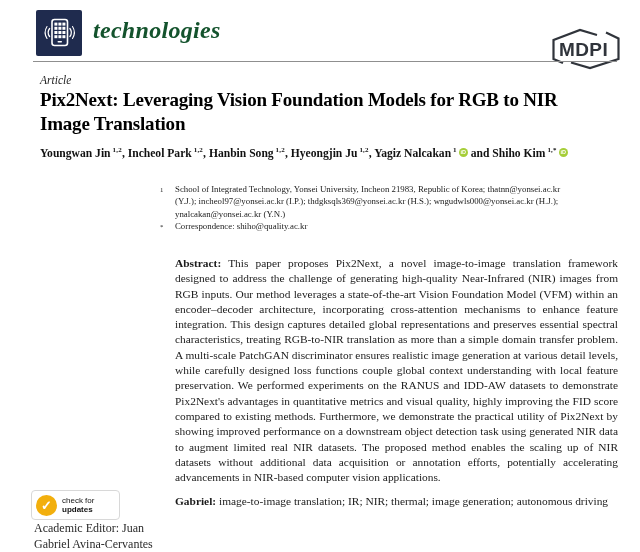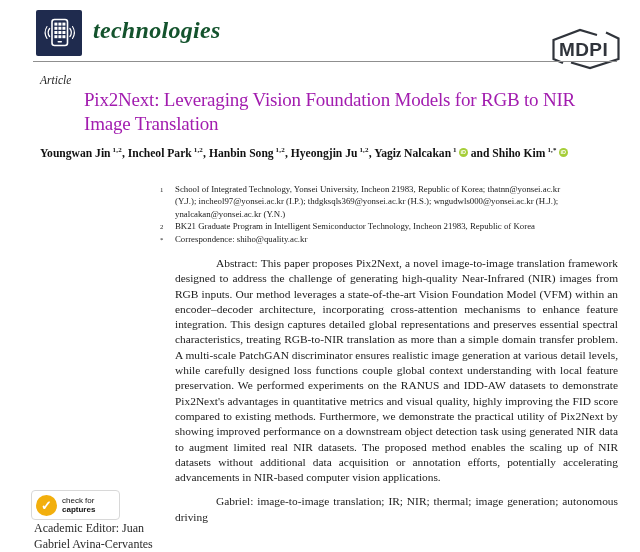--- a/index.html
+++ b/index.html
@@ -13,22 +13,22 @@
     position:absolute;left:93px;top:17px;
     font-family:"Liberation Serif",serif;font-style:italic;font-weight:bold;
     font-size:24px;color:#14532d;letter-spacing:.3px;
   }
   .mdpi-logo{position:absolute;left:547px;top:28px;width:78px;height:42px;}
   .header-rule{position:absolute;left:33px;top:61px;width:584px;height:1px;background:#8f8f8f;}
 
   
   .article-label{position:absolute;left:40px;top:74px;font-style:italic;font-size:11.5px;color:#222;}
   .page-title{
-    position:absolute;left:40px;top:88px;font-weight:normal;font-size:19px;
-    line-height:23.5px;color:#a21caf;white-space:nowrap;letter-spacing:-0.2px;margin-left:44px;
+    position:absolute;left:40px;top:88px;font-weight:bold;font-size:19px;
+    line-height:23.5px;color:#000000;white-space:nowrap;letter-spacing:-0.2px;
   }
   .author-line{
     position:absolute;left:40px;top:146px;font-size:11.6px;font-weight:bold;
     color:#111;white-space:nowrap;
   }
   .author-line sup{font-size:7px;letter-spacing:.2px;}
   .orcid{
     display:inline-block;width:9px;height:9px;border-radius:50%;
     background:#A6CE39;color:#fff;font-family:"Liberation Sans",sans-serif;
     font-size:5.5px;font-weight:bold;line-height:9px;text-align:center;
@@ -40,21 +40,21 @@
   .affil-row{display:flex;align-items:flex-start;}
   .affil-marker{flex:none;width:15px;font-size:6.8px;padding-top:1px;}
   .affil-text{width:402px;}
 
   
   .main-col{position:absolute;left:175px;top:256px;width:443px;}
   .abstract-par,.keywords-par{
     font-size:11.4px;line-height:15.3px;text-align:justify;color:#1b1b1b;
   }
   .keywords-par{margin-top:9px;}
-  .bold-label{font-weight:normal;margin-left:41px;}
+  .bold-label{font-weight:bold;}
 
   
   .crossmark-badge{
     position:absolute;left:31px;top:490px;width:89px;height:30px;
     border:1px solid #d8d8d8;border-radius:4px;background:#fff;
     display:flex;align-items:center;gap:5px;padding:2px 4px;box-sizing:border-box;
     font-family:"Liberation Sans",sans-serif;cursor:pointer;
   }
   .badge-circle{
     flex:none;width:21px;height:21px;border-radius:50%;background:#F2AF0D;
@@ -117,40 +117,36 @@
 </div>
 
 <div class="author-line"><span>Youngwan Jin<sup> 1,2</sup></span><span>, </span><span>Incheol Park<sup> 1,2</sup></span><span>, </span><span>Hanbin Song<sup> 1,2</sup></span><span>, </span><span>Hyeongjin Ju<sup> 1,2</sup></span><span>, </span><span>Yagiz Nalcakan<sup> 1</sup><span class="orcid">iD</span></span><span> and </span><span>Shiho Kim<sup> 1,*</sup><span class="orcid">iD</span></span><span></span></div>
 
 <div class="affiliations">
     <div class="affil-row">
       <span class="affil-marker">1</span>
       <span class="affil-text">School of Integrated Technology, Yonsei University, Incheon 21983, Republic of Korea; thatnn@yonsei.ac.kr (Y.J.); incheol97@yonsei.ac.kr (I.P.); thdgksqls369@yonsei.ac.kr (H.S.); wngudwls000@yonsei.ac.kr (H.J.); ynalcakan@yonsei.ac.kr (Y.N.)</span>
     </div>
     <div class="affil-row">
-      <span class="affil-marker">2</span>
-      <span class="affil-text">BK21 Graduate Program in Intelligent Semiconductor Technology, Incheon 21983, Republic of Korea</span>
-    </div>
-    <div class="affil-row">
       <span class="affil-marker">*</span>
       <span class="affil-text">Correspondence: shiho@quality.ac.kr</span>
     </div>
   </div>
 
 <div class="main-col">
   <div class="abstract-par">
     <span class="bold-label">Abstract:</span>
     <span>This paper proposes Pix2Next, a novel image-to-image translation framework designed to address the challenge of generating high-quality Near-Infrared (NIR) images from RGB inputs. Our method leverages a state-of-the-art Vision Foundation Model (VFM) within an encoder–decoder architecture, incorporating cross-attention mechanisms to enhance feature integration. This design captures detailed global representations and preserves essential spectral characteristics, treating RGB-to-NIR translation as more than a simple domain transfer problem. A multi-scale PatchGAN discriminator ensures realistic image generation at various detail levels, while carefully designed loss functions couple global context understanding with local feature preservation. We performed experiments on the RANUS and IDD-AW datasets to demonstrate Pix2Next's advantages in quantitative metrics and visual quality, highly improving the FID score compared to existing methods. Furthermore, we demonstrate the practical utility of Pix2Next by showing improved performance on a downstream object detection task using generated NIR data to augment limited real NIR datasets. The proposed method enables the scaling up of NIR datasets without additional data acquisition or annotation efforts, potentially accelerating advancements in NIR-based computer vision applications.</span>
   </div>
   <div class="keywords-par">
     <span class="bold-label">Gabriel:</span>
     <span>image-to-image translation; IR; NIR; thermal; image generation; autonomous driving</span>
   </div>
 </div>
 
 <div class="crossmark-badge">
   <span class="badge-circle">✓</span>
   <span class="badge-text">
     <div class="badge-line1">check for</div>
-    <div class="badge-line2">captures</div>
+    <div class="badge-line2">updates</div>
   </span>
 </div>
 <div class="academic-editor">Academic Editor: Juan Gabriel Avina-Cervantes</div>
 
 </body></html>

